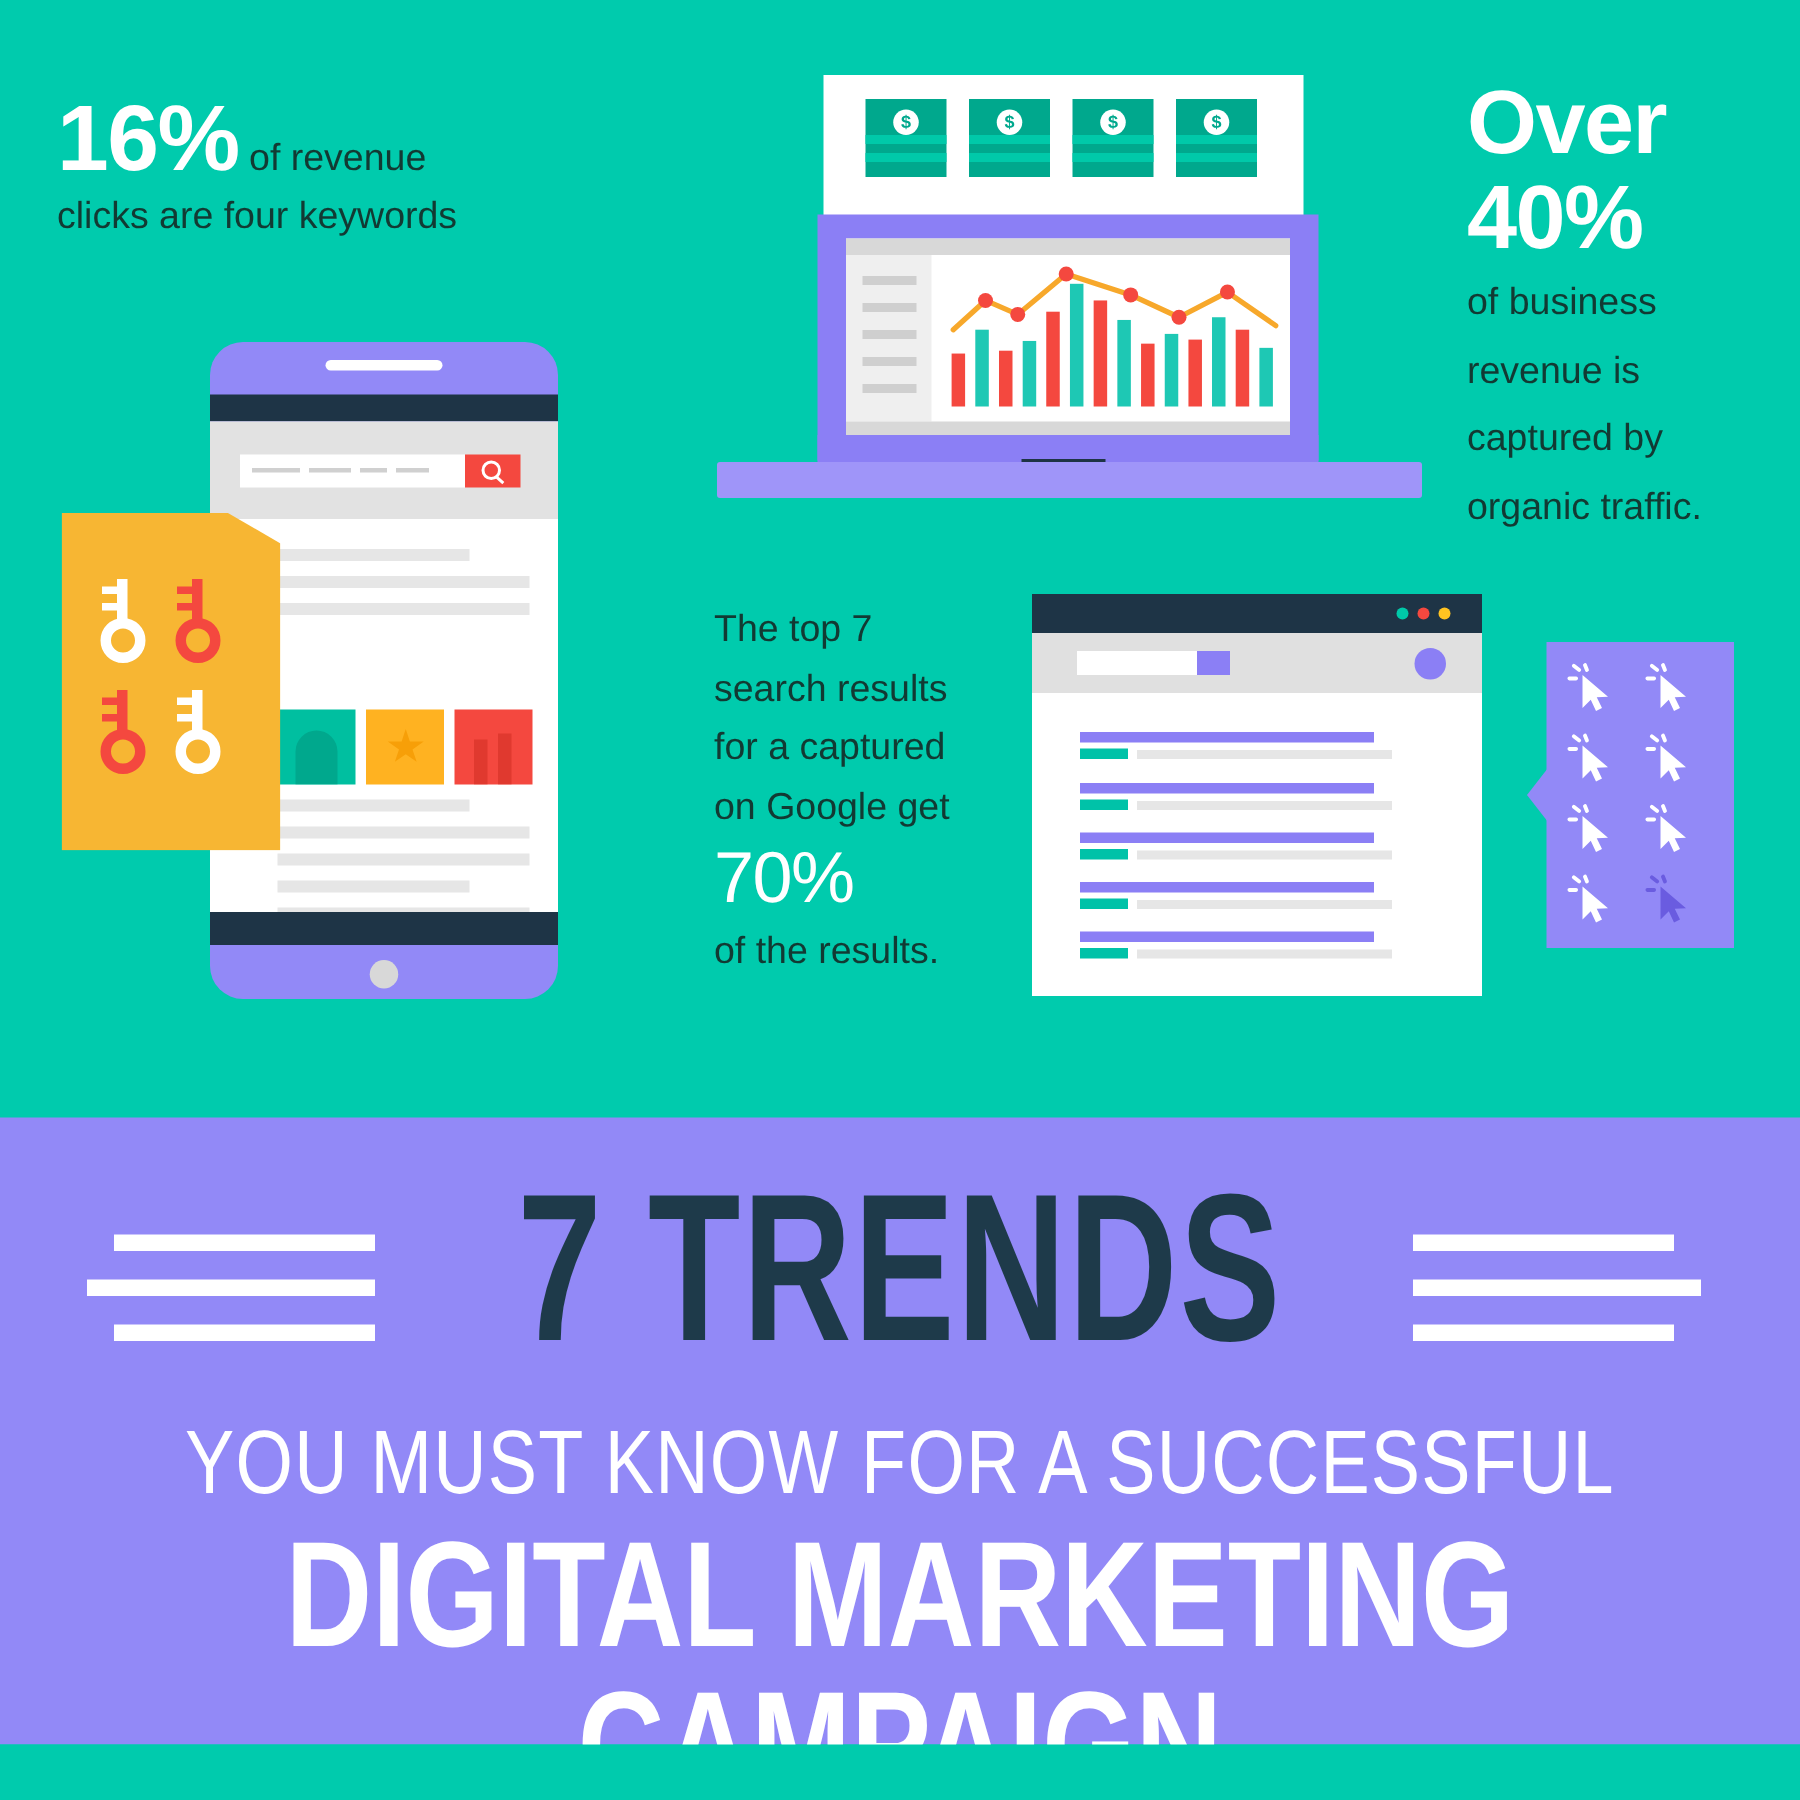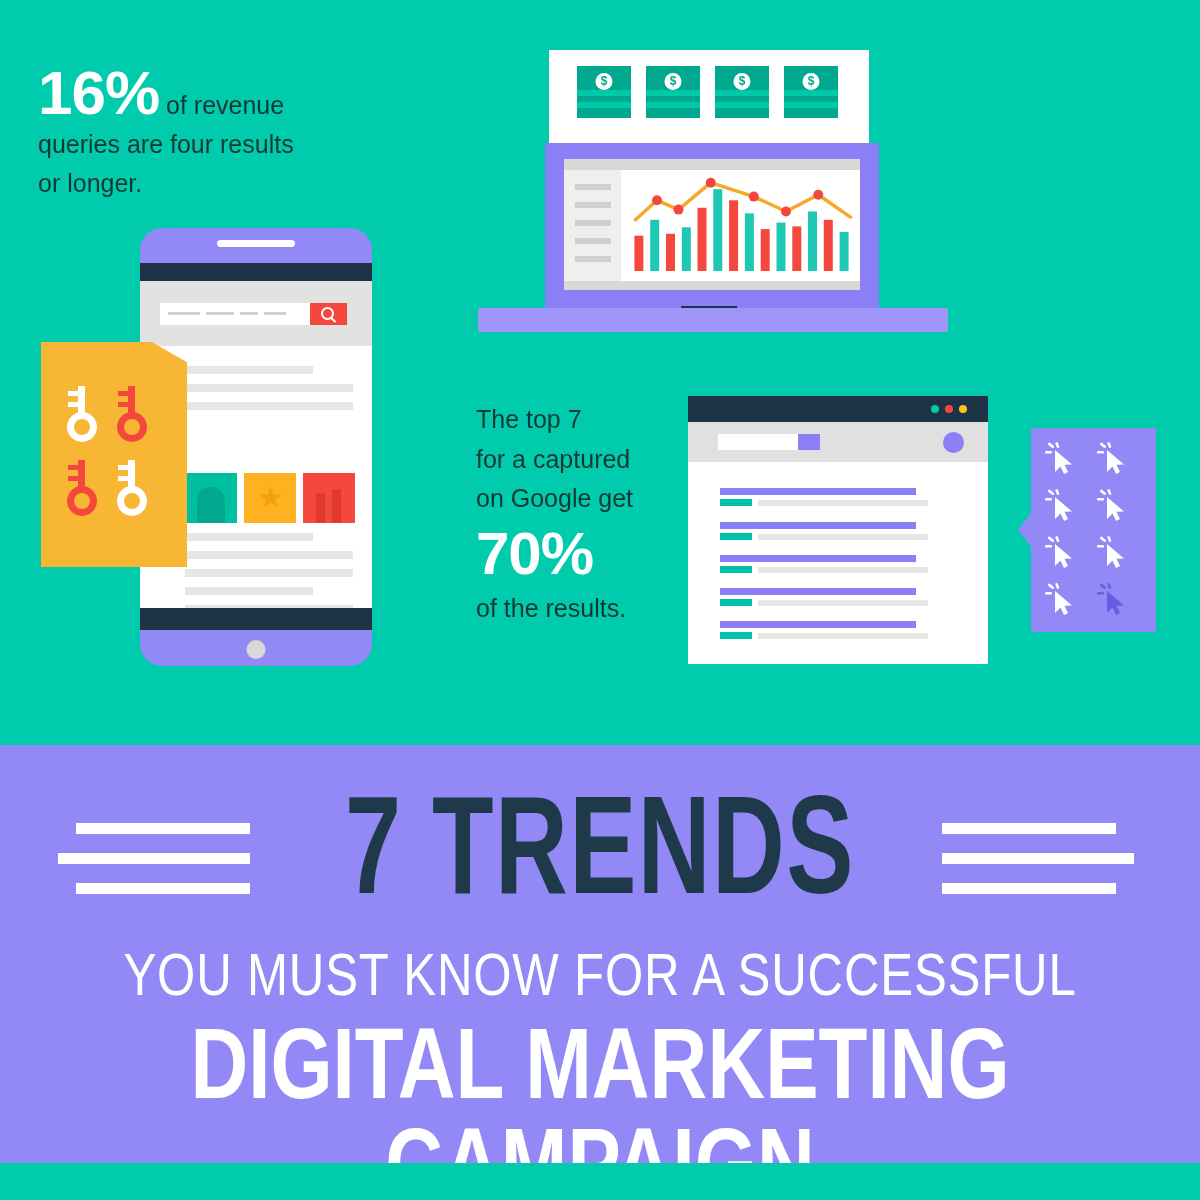--- a/index.html
+++ b/index.html
@@ -19,21 +19,21 @@
   .stat-left .big{font-size:62px;font-weight:bold;color:#ffffff;letter-spacing:-1px;line-height:1;}
   .stat-left .body{font-size:25px;line-height:1.55;color:#123a33;}
   .stat-left .l1{display:block;}
 
   .stat-right{position:absolute;left:978px;top:50px;width:210px;color:#123a33;}
   .stat-right .big{font-size:60px;font-weight:bold;color:#ffffff;line-height:1.05;letter-spacing:-1px;display:block;}
   .stat-right .body{font-size:25px;line-height:1.58;color:#123a33;display:block;margin-top:6px;}
 
   .stat-mid{position:absolute;left:476px;top:400px;width:200px;color:#123a33;}
   .stat-mid .body{font-size:25px;line-height:1.58;display:block;}
-  .stat-mid .big{font-size:60px;font-weight:bold;color:#ffffff;line-height:1.1;display:block;margin:2px 0 2px 0;letter-spacing:-1px;}
+  .stat-mid .big{font-size:48px;font-weight:normal;color:#ffffff;line-height:1.1;display:block;margin:2px 0 2px 0;letter-spacing:-1px;}
 
   
   .phone{position:absolute;left:140px;top:228px;width:232px;height:438px;background:#9289f7;border-radius:22px;}
   .phone-speaker{position:absolute;left:50%;top:12px;transform:translateX(-50%);width:78px;height:7px;background:#ffffff;border-radius:4px;}
   .phone-topbar{position:absolute;left:0;top:35px;width:232px;height:18px;background:#1e3446;}
   .phone-screen{position:absolute;left:0;top:53px;width:232px;height:327px;background:#ffffff;overflow:hidden;}
   .phone-searchzone{position:absolute;left:0;top:0;width:232px;height:65px;background:#e2e2e2;}
   .phone-searchbar{position:absolute;left:20px;top:22px;width:150px;height:22px;background:#ffffff;}
   .ph-ghost{position:absolute;height:3px;background:#d0d0d0;top:9px;}
   .phone-searchbtn{position:absolute;left:170px;top:22px;width:37px;height:22px;background:#f4483f;}
@@ -123,27 +123,35 @@
 </style>
 </head>
 <body>
 
 <div class="canvas">
 
   <div class="top-region"></div>
 
   <div class="stat-left">
     <span class="big">16%</span><span class="body"> of revenue</span>
-    <span class="body l1">queries are four results</span>
-    <span class="body l1">or longer.</span>
-  </div>
-
+    <span class="body l1">clicks are four keywords</span>
+  </div>
+
+  <div class="stat-right">
+    <span class="big">Over</span>
+    <span class="big">40%</span>
+    <span class="body">of business</span>
+    <span class="body">revenue is</span>
+    <span class="body">captured by</span>
+    <span class="body">organic traffic.</span>
+  </div>
 
   <div class="stat-mid">
     <span class="body">The top 7</span>
+    <span class="body">search results</span>
     <span class="body">for a captured</span>
     <span class="body">on Google get</span>
     <span class="big">70%</span>
     <span class="body">of the results.</span>
   </div>
 
   <div class="phone">
     <div class="phone-speaker"></div>
     <div class="phone-topbar"></div>
     <div class="phone-screen">

